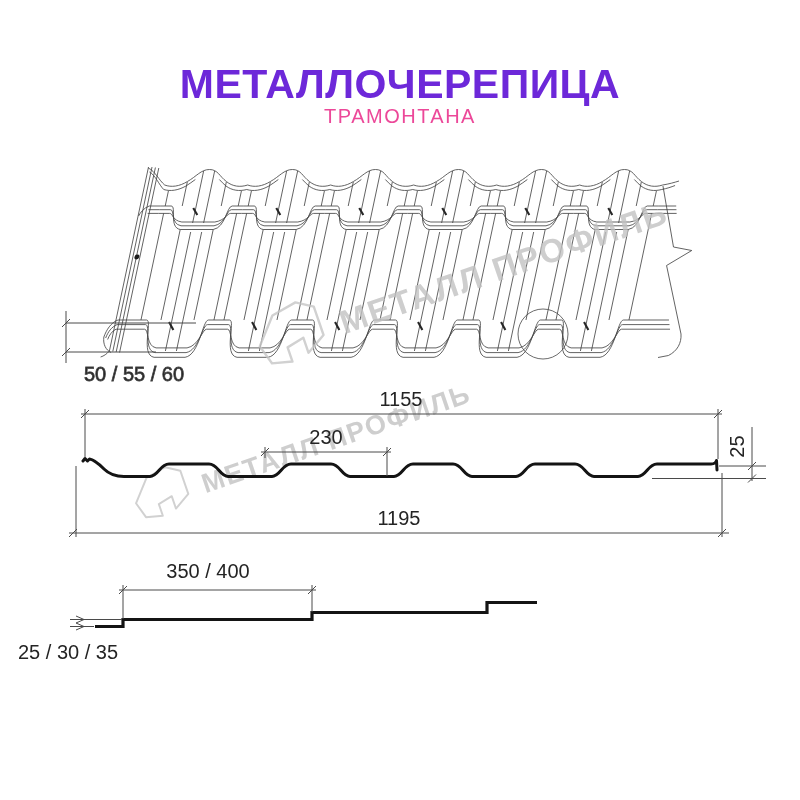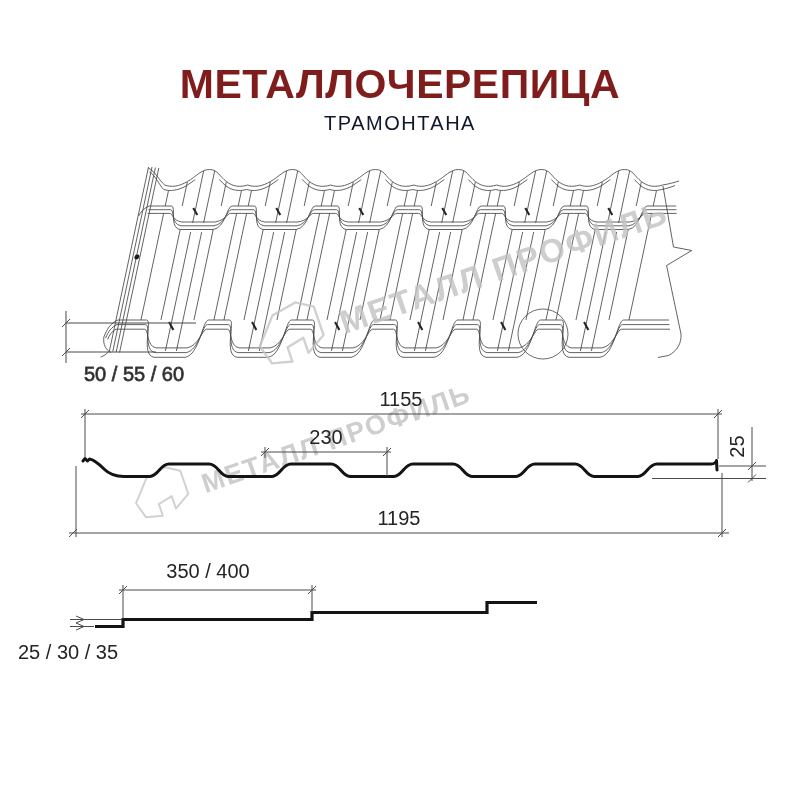--- a/index.html
+++ b/index.html
@@ -1,19 +1,19 @@
 <!DOCTYPE html>
 <html><head>
 <meta charset="utf-8">
 <style>
   html,body{margin:0;padding:0;background:#ffffff;}
   body{width:800px;height:800px;position:relative;font-family:"Liberation Sans",sans-serif;overflow:hidden;}
   .hdr{position:absolute;top:0;left:0;width:800px;text-align:center;z-index:3;}
-  .title{margin:0;padding-top:64px;font-size:41px;font-weight:bold;letter-spacing:.5px;color:#7f1d1d;line-height:1.0;text-align:center;}
-  .subtitle{margin-top:7px;font-size:20px;letter-spacing:1.5px;color:#0f172a;}
+  .title{margin:0;padding-top:64px;font-size:41px;font-weight:bold;letter-spacing:.5px;color:#6d28d9;line-height:1.0;text-align:center;}
+  .subtitle{font-size:20px;letter-spacing:1.5px;color:#ec4899;}
   svg{position:absolute;top:0;left:0;font-family:"Liberation Sans",sans-serif;}
   .l3d{stroke:#454545;stroke-width:.8;fill:none;}
   .acc{stroke:#262626;stroke-width:2;fill:none;}
   .dim{stroke:#4a4a4a;stroke-width:1;fill:none;}
   .thick{stroke:#141414;stroke-width:3;fill:none;stroke-linejoin:round;stroke-linecap:round;}
   .thick2{stroke:#141414;stroke-width:3.2;fill:none;stroke-linejoin:miter;}
   .dimtxt{fill:#242424;font-size:20px;}
   .wmtxt{fill:#c2c2c2;font-size:33px;font-weight:bold;letter-spacing:2px;}
   .wmhouse{stroke:#c6c6c6;stroke-width:2.4;fill:none;stroke-linejoin:round;}
 </style>

